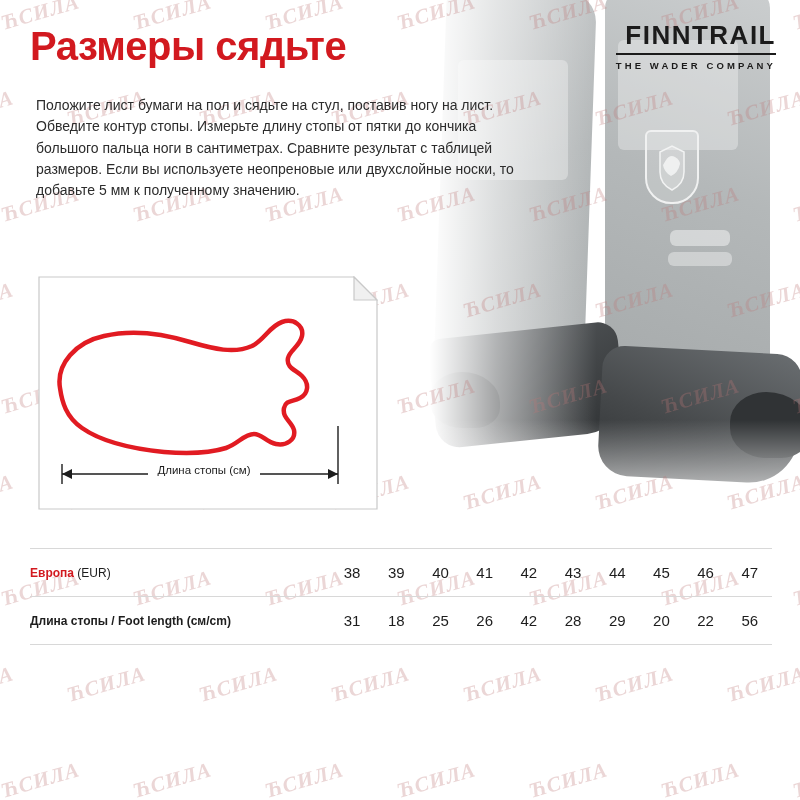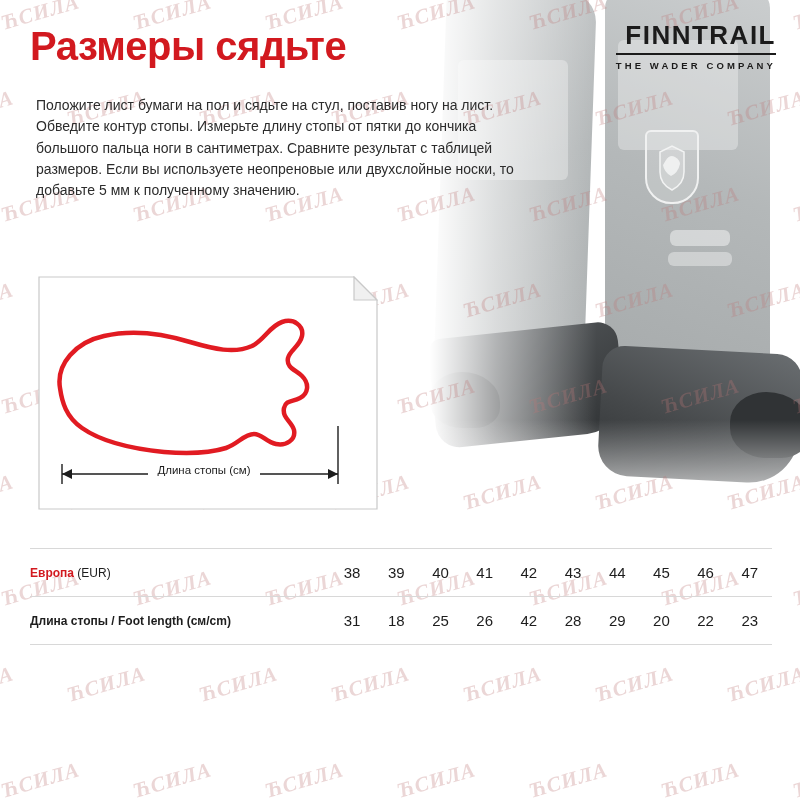--- a/index.html
+++ b/index.html
@@ -263,21 +263,21 @@
           <td class="lbl"><span class="dark">Длина стопы</span><span class="dark"> / Foot length (см/cm)</span></td>
           <td>31</td>
           <td>18</td>
           <td>25</td>
           <td>26</td>
           <td>42</td>
           <td>28</td>
           <td>29</td>
           <td>20</td>
           <td>22</td>
-          <td>23</td>
+          <td>56</td>
         </tr>
       </tbody>
     </table>
   </div>
 
   <div class="wm-layer" id="wm-layer">
       <span class="wm" style="left: 0px; top: 0px;">ЋСИЛА</span>
       <span class="wm" style="left: 132px; top: 0px;">ЋСИЛА</span>
       <span class="wm" style="left: 264px; top: 0px;">ЋСИЛА</span>
       <span class="wm" style="left: 396px; top: 0px;">ЋСИЛА</span>

